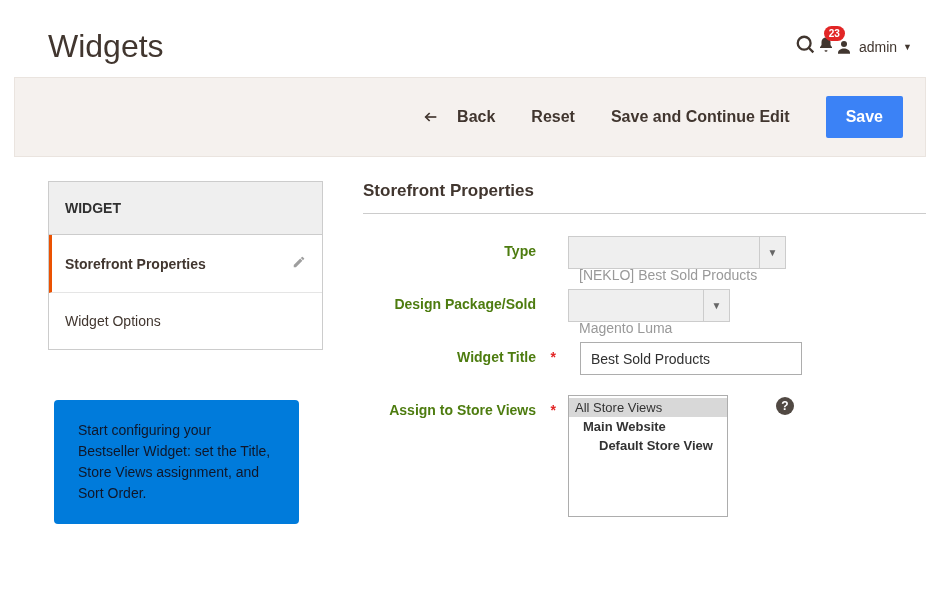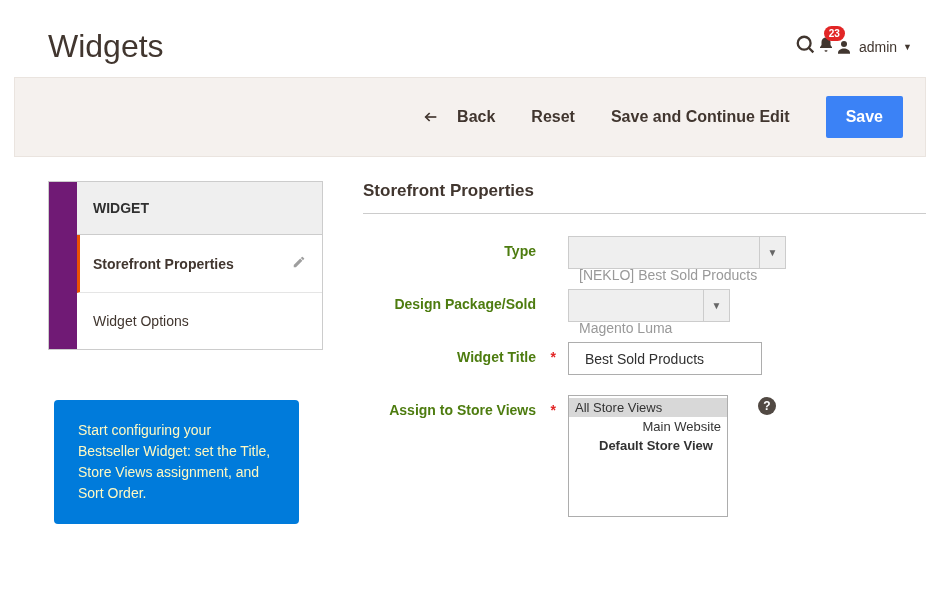--- a/index.html
+++ b/index.html
@@ -15,53 +15,53 @@
 .admin svg { width: 18px; height: 18px; }
 .caret { font-size: 9px; color: #41362f; }
 
 .actionbar { background: #f5f1ee; padding: 18px 22px; display: flex; justify-content: flex-end; align-items: center; gap: 36px; margin: 0 14px; border: 1px solid #eae4df; }
 .btn-link { background: none; border: none; font-size: 16px; color: #41362f; font-weight: 600; cursor: pointer; display: flex; align-items: center; gap: 18px; }
 .btn-link.back svg { width: 16px; height: 16px; }
 .btn-primary { background: #3b82f6; color: #fff; border: none; font-size: 16px; font-weight: 600; padding: 12px 20px; cursor: pointer; border-radius: 2px; }
 
 .body-wrap { display: flex; gap: 40px; padding: 24px 14px 0 48px; }
 .sidebar { width: 275px; flex-shrink: 0; }
-.side-panel { border: 1px solid #ccc; background: #701a75; padding-left: 28px; }
+.side-panel { border: 1px solid #ccc; background: #6d28d9; }
 .side-header { padding: 18px 16px; font-weight: 700; font-size: 14px; color: #303030; border-bottom: 1px solid #ccc; background: #efefef; }
 .side-item { padding: 20px 16px; font-size: 14px; color: #41362f; background: #fff; border-bottom: 1px solid #e5e5e5; display: flex; justify-content: space-between; align-items: center; cursor: pointer; }
 .side-item.active { border-left: 3px solid #eb5202; font-weight: 600; padding-left: 13px; }
 .side-item:last-child { border-bottom: none; }
 .pencil svg { width: 14px; height: 14px; color: #9e9e9e; }
 
-.callout { background: #007bdb; color: #fef9c3; padding: 20px 24px; margin-top: 50px; border-radius: 4px; font-size: 14px; line-height: 1.5; width: 245px; margin-left: 6px; }
+.callout { background: #007bdb; color: #0f172a; padding: 20px 24px; margin-top: 50px; border-radius: 4px; font-size: 14px; line-height: 1.5; width: 245px; margin-left: 6px; }
 
 .main { flex: 1; }
 .section-title { font-size: 17px; font-weight: 600; color: #41362f; padding-bottom: 12px; border-bottom: 1px solid #ccc; margin-bottom: 22px; }
 
 .form-row { display: flex; margin-bottom: 20px; align-items: flex-start; }
 .form-label { width: 205px; text-align: right; padding-right: 32px; font-size: 14px; font-weight: 600; color: #4d7c0f; padding-top: 7px; position: relative; }
 .req::after { content: "*"; color: #e22626; position: absolute; right: 12px; }
 .form-field { flex: 1; }
 
 .faux-select { display: flex; border: 1px solid #ccc; background: #efefef; width: 218px; height: 33px; align-items: center; color: #999; font-size: 14px; cursor: not-allowed; }
 .faux-select .val { flex: 1; padding: 0 10px; white-space: nowrap; overflow: hidden; margin-top: 45px; }
 .faux-select .arrow { width: 26px; border-left: 1px solid #ccc; text-align: center; font-size: 10px; color: #666; line-height: 31px; }
 .faux-select.short { width: 162px; }
 
-.text-input { border: 1px solid #adadad; height: 33px; width: 194px; padding: 0 16px; font-size: 14px; color: #303030; }
+.text-input { border: 1px solid #adadad; height: 33px; width: 222px; padding: 0 10px; font-size: 14px; color: #303030; margin-left: 12px; }
 
 .multiselect { border: 1px solid #adadad; width: 160px; height: 122px; overflow-y: scroll; font-size: 13px; background: #fff; padding: 2px 0; }
 .ms-opt { padding: 2px 6px; cursor: pointer; white-space: nowrap; }
 .ms-opt.sel { background: #d8d8d8; }
-.ms-opt.b { font-weight: 400; text-align: right; }
+.ms-opt.b { font-weight: 700; }
 .ms-opt.i1 { padding-left: 14px; }
 .ms-opt.i2 { padding-left: 22px; }
 .ms-opt.i3 { padding-left: 30px; font-weight: 700; }
 
-.help-wrap { display: flex; gap: 30px; align-items: flex-start; }
+.help-wrap { display: flex; gap: 48px; align-items: flex-start; }
 .help-icon { width: 18px; height: 18px; background: #514943; border-radius: 50%; color: #fff; font-size: 12px; font-weight: 700; display: flex; align-items: center; justify-content: center; cursor: pointer; margin-top: 2px; }
 </style>
 </head>
 <body>
 
 <div class="top">
   <h1>Widgets</h1>
   <div class="top-right">
     <span class="icon-search">
       <svg viewBox="0 0 24 24" fill="none" stroke="#41362f" stroke-width="2.5">

